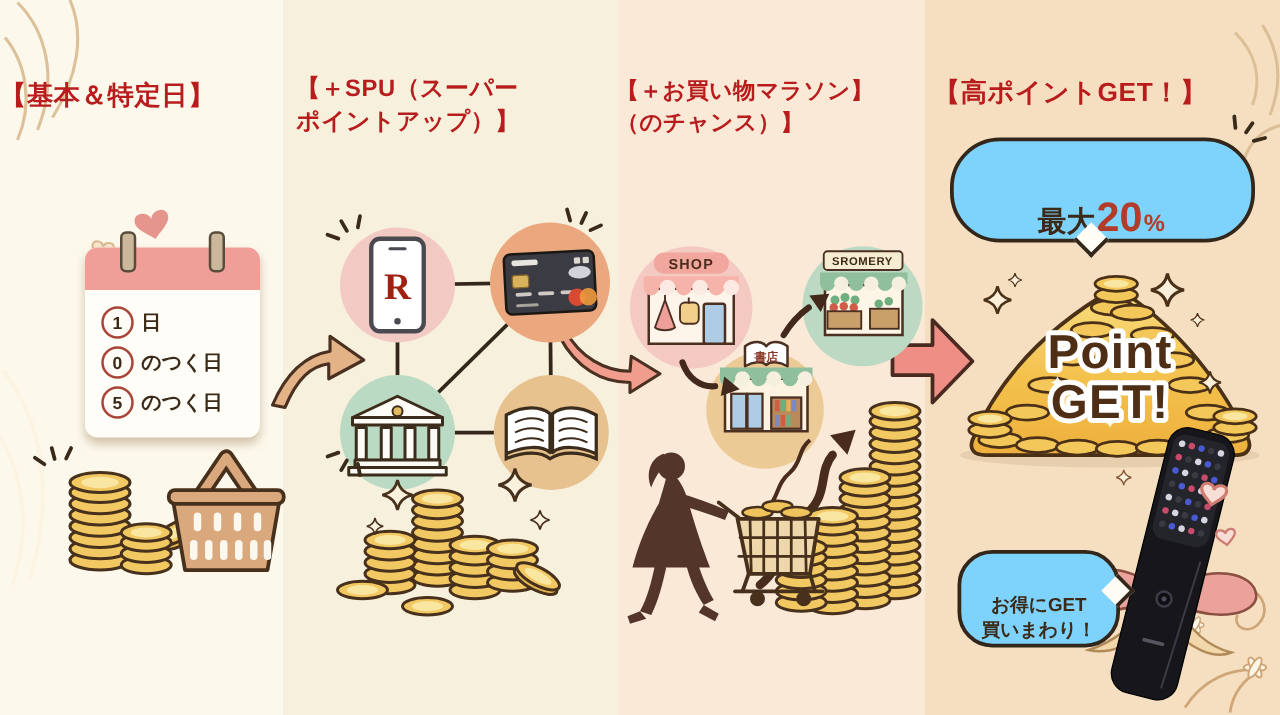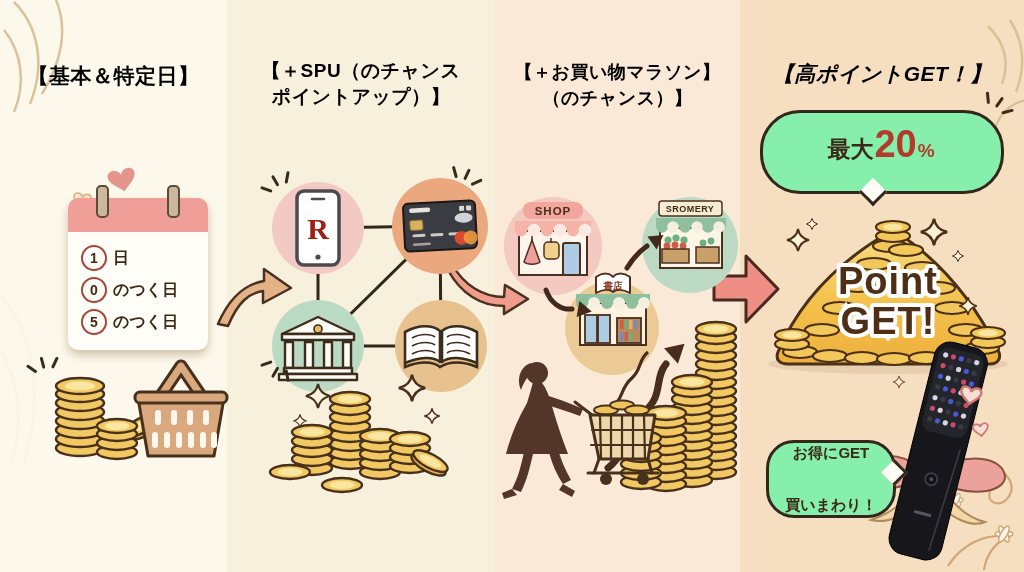--- a/index.html
+++ b/index.html
@@ -4,48 +4,48 @@
 <style>
   html,body{margin:0;padding:0;background:#e9e2d2;}
   .stage{position:relative;width:1024px;height:572px;overflow:hidden;
          font-family:"Liberation Sans","DejaVu Sans",sans-serif;}
   .panel{position:absolute;top:0;height:572px;}
   .p1{left:0;width:227px;background:#fcf8eb;}
   .p2{left:227px;width:268px;background:#f7f0dc;}
   .p3{left:495px;width:245px;background:#f9e9d6;}
   .p4{left:740px;width:284px;background:#f6dfc1;}
   .art{position:absolute;left:0;top:0;}
-  .hdr{position:absolute;font-weight:700;color:#000000;text-align:center;letter-spacing:.5px;}
+  .hdr{position:absolute;font-weight:700;color:#b91c1c;text-align:left;letter-spacing:.5px;}
   .h1{left:0;top:62px;width:227px;font-size:21px;}
   .h2a{left:237px;top:58px;width:248px;font-size:19px;}
   .h2b{left:237px;top:84px;width:248px;font-size:19px;}
   .h3a{left:493px;top:60px;width:249px;font-size:18px;}
   .h3b{left:493px;top:86px;width:249px;font-size:18px;}
-  .h4{left:747px;top:60px;width:270px;font-size:21px;font-style:italic;}
+  .h4{left:747px;top:60px;width:270px;font-size:21px;}
   
   .cal{position:absolute;left:68px;top:198px;width:140px;height:152px;background:#fffdf7;
        border-radius:10px;box-shadow:0 5px 8px rgba(160,130,90,.45);}
   .cal-head{height:34px;background:#ef9f97;border-radius:10px 10px 0 0;}
   .ring{position:absolute;top:-13px;width:9px;height:29px;background:#cbb79b;
         border:2px solid#5a4c3a;border-radius:5px;}
   .ring.l{left:28px}.ring.r{right:28px}
   .cal-rows{padding:7px 0 0 13px;}
   .crow{display:flex;align-items:center;gap:6px;margin-top:6px;}
   .digit{width:22px;height:22px;border:2.5px solid #a94438;border-radius:50%;
          display:flex;align-items:center;justify-content:center;
          font-size:14px;font-weight:700;color:#3c2a18;flex:0 0 auto;}
   .rlabel{font-size:16px;font-weight:700;color:#3c2a18;white-space:nowrap;}
   
-  .bubble{position:absolute;background:#86efac;border:3px solid #33261a;display:flex;
-          flex-direction:column;align-items:center;justify-content:space-between;}
+  .bubble{position:absolute;background:#7dd3fc;border:3px solid #33261a;display:flex;
+          flex-direction:column;align-items:center;justify-content:flex-end;}
   .bub1{left:760px;top:110px;width:238px;height:78px;border-radius:40px;}
   .bub1 .ptr{position:absolute;left:100px;bottom:-11px;width:17px;height:17px;background:#fffdf6;
              border-right:3px solid #33261a;border-bottom:3px solid #33261a;transform:rotate(45deg);}
   .b1l1{font-size:23px;font-weight:800;color:#3c2a18;display:flex;align-items:baseline;line-height:1.1;}
-  .pct{font-size:38px;color:#b23b2a;margin:12px 1px;line-height:1;}
+  .pct{font-size:33px;color:#b23b2a;margin:0 1px;line-height:1;}
   .pcts{font-size:19px;color:#b23b2a;margin-right:2px;}
   .b1l2{font-size:20px;font-weight:800;color:#3c2a18;margin-top:1px;}
   .bub2{left:766px;top:400px;width:124px;height:72px;border-radius:28px;margin-top:40px;}
   .bub2 .ptr{position:absolute;right:-11px;top:20px;width:16px;height:16px;background:#fffdf6;
              border-top:3px solid #33261a;border-right:3px solid #33261a;transform:rotate(45deg);}
   .b2l{font-size:15px;font-weight:800;color:#3c2a18;line-height:1.35;}
 </style>
 </head>
 <body>
 
@@ -533,21 +533,21 @@
       <line x1="21" y1="-8" x2="15" y2="98" stroke="#3c3c46" stroke-width="1.5"></line>
     </g>
     <use href="#spark4" transform="translate(899,382) scale(.55)" fill="#fbf2dd" stroke="#8a5a3a" stroke-width="2"></use>
     <g fill="#f7ded6" stroke="#cf7d72" stroke-width="2.5">
       <use href="#heartP" transform="translate(972,388) rotate(10)"></use>
       <use href="#heartP" transform="translate(980,424) scale(.75) rotate(-8)"></use>
     </g>
   </svg>
 
   <div class="hdr h1">【基本＆特定日】</div>
-  <div class="hdr h2a">【＋SPU（のチャンス</div>
+  <div class="hdr h2a">【＋SPU（スーパー</div>
   <div class="hdr h3a">【＋お買い物マラソン】</div>
   <div class="hdr h2b">ポイントアップ）】</div>
   <div class="hdr h3b">（のチャンス）】</div>
   <div class="hdr h4">【高ポイントGET！】</div>
 
   <div class="cal">
     <div class="cal-head"></div>
     <div class="ring l"></div>
     <div class="ring r"></div>
     <div class="cal-rows">

